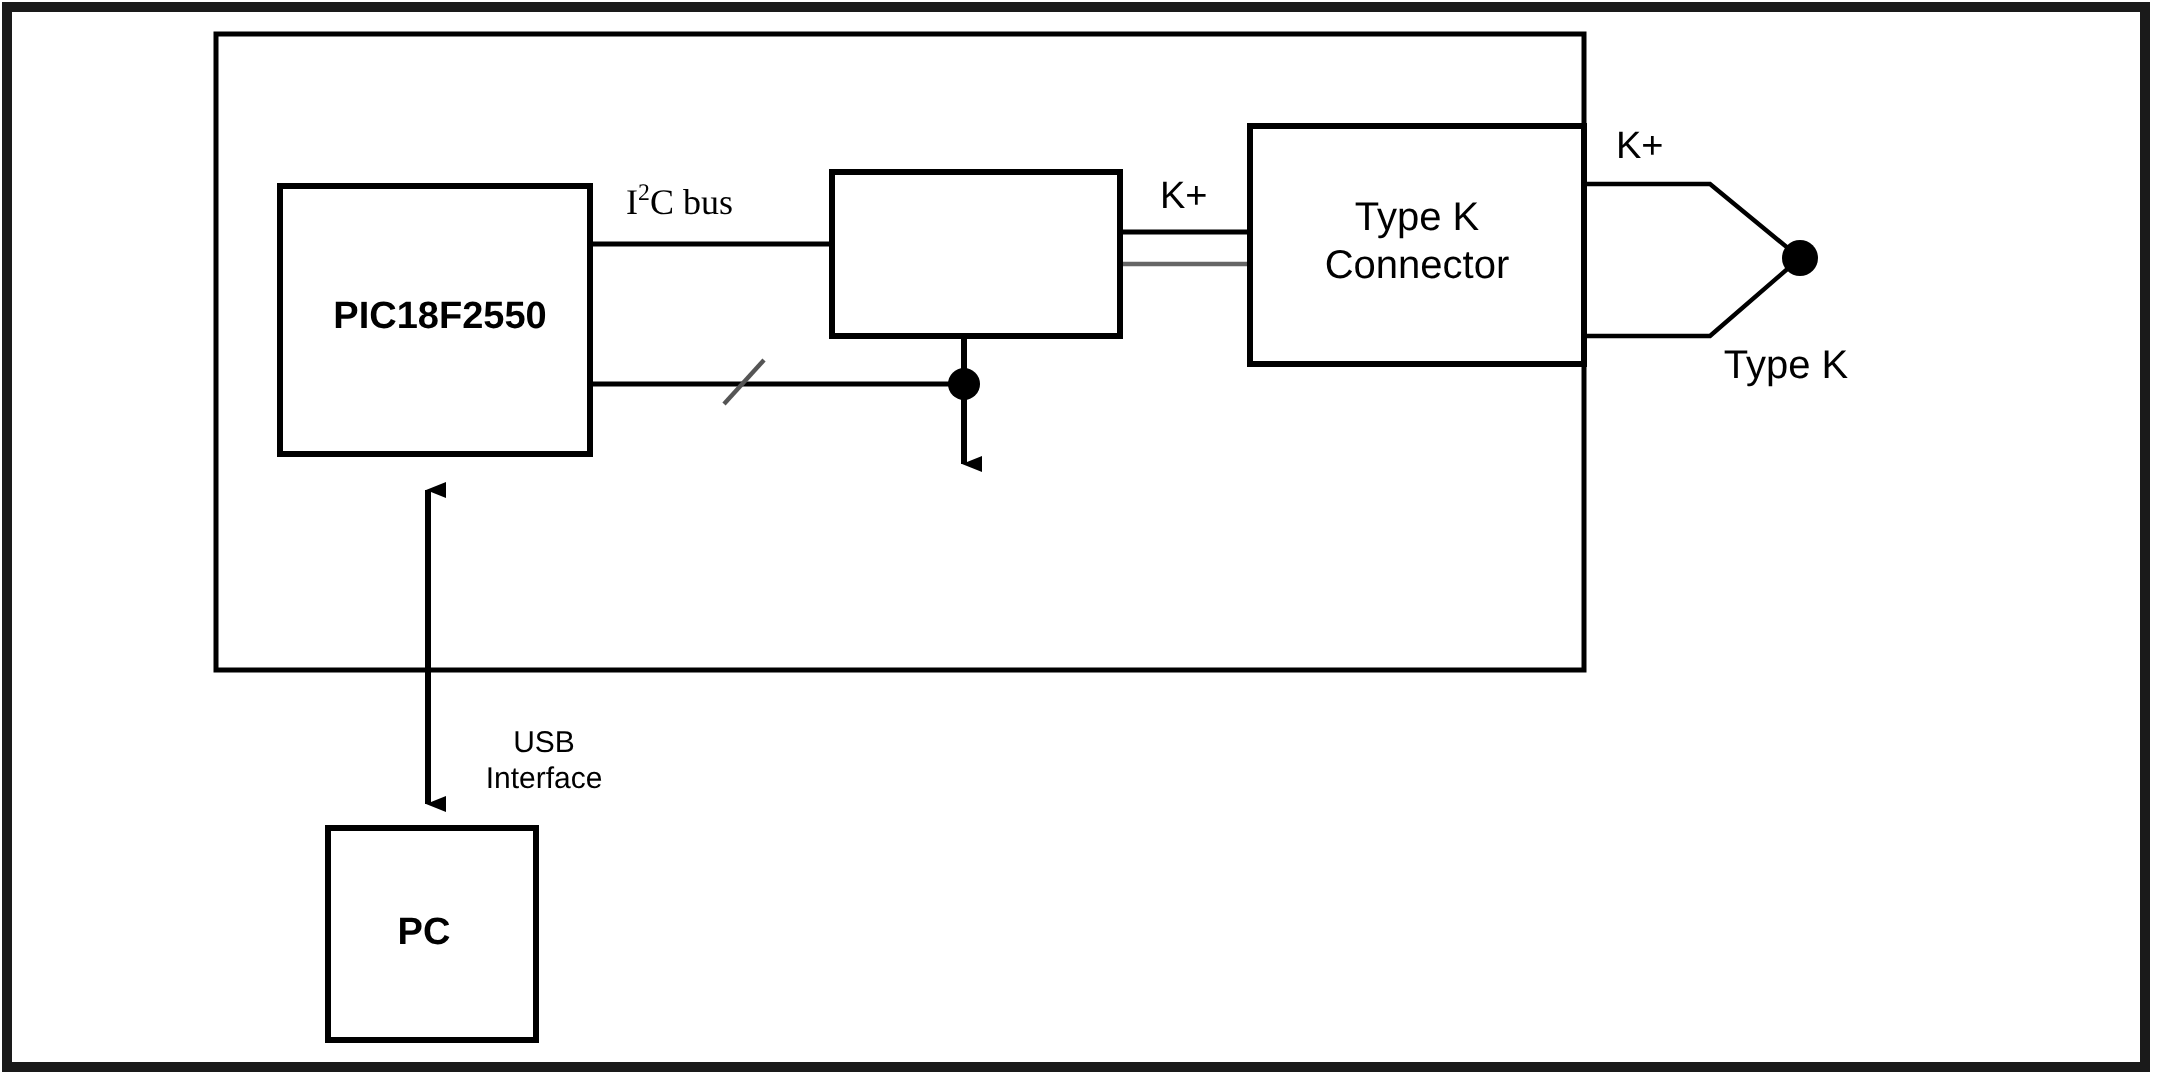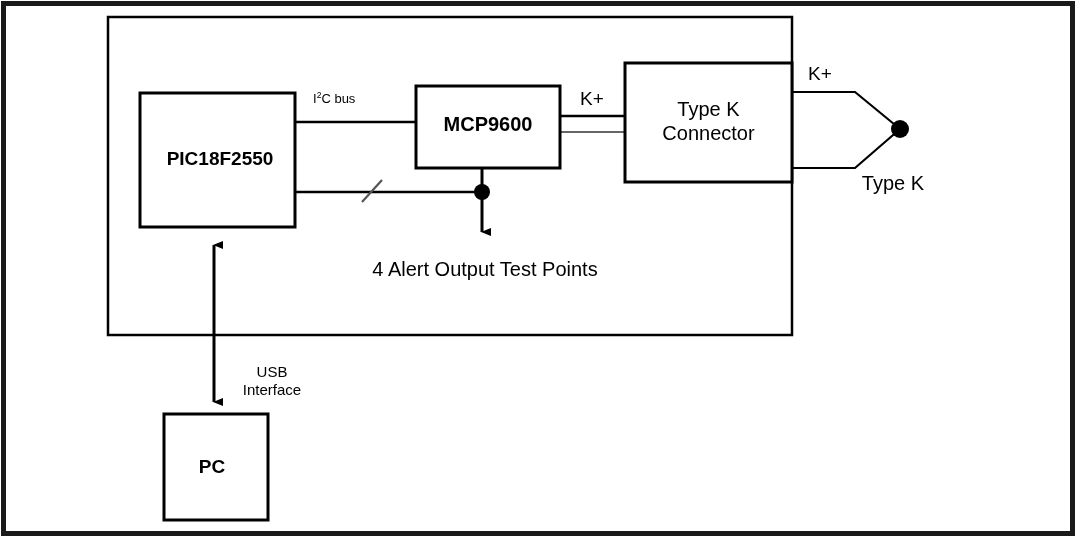--- a/index.html
+++ b/index.html
@@ -76,31 +76,29 @@
     <circle cx="900" cy="129" r="9" fill="#000000"></circle>
 
     <rect x="140" y="93" width="155" height="134" fill="#ffffff" stroke="#000000" stroke-width="3"></rect>
     <rect x="416" y="86" width="144" height="82" fill="#ffffff" stroke="#000000" stroke-width="3"></rect>
     <rect x="625" y="63" width="167" height="119" fill="#ffffff" stroke="#000000" stroke-width="3"></rect>
     <rect x="164" y="414" width="104" height="106" fill="#ffffff" stroke="#000000" stroke-width="3"></rect>
   </svg>
 
   <div class="lbl lbl-bold lbl-center" style="left:140px; top:148px; width:160px; font-size:19px;">PIC18F2550</div>
 
-  <div class="lbl lbl-bold lbl-center" style="left:416px; top:113px; width:144px; font-size:20px;">MCP9600</div>
 
   <div class="lbl lbl-center" style="left:625px; top:98px; width:167px; font-size:20px;"><span>Type K</span><br><span>Connector</span></div>
 
   <div class="lbl lbl-bold lbl-center" style="left:164px; top:456px; width:96px; font-size:19px;">PC</div>
 
-  <div class="lbl" style="left:313px; top:91px; font-size:13px;"><span>I</span><span class="sup">2</span><span>C bus</span></div>
+  <div class="lbl" style="left:313px; top:91px; font-size:18px;font-family:Liberation Serif, serif;"><span>I</span><span class="sup">2</span><span>C bus</span></div>
 
   <div class="lbl" style="left:580px; top:88px; font-size:19px;">K+</div>
 
   <div class="lbl" style="left:808px; top:63px; font-size:19px;">K+</div>
 
   <div class="lbl lbl-center" style="left:793px; top:172px; width:200px; font-size:20px;"><span>Type K</span><br></div>
 
-  <div class="lbl lbl-center" style="left:285px; top:258px; width:400px; font-size:20px;">4 Alert Output Test Points</div>
 
   <div class="lbl lbl-center" style="left:202px; top:363px; width:140px; font-size:15px;"><span>USB</span><br><span>Interface</span></div>
 
 </div>
 
 </body></html>

